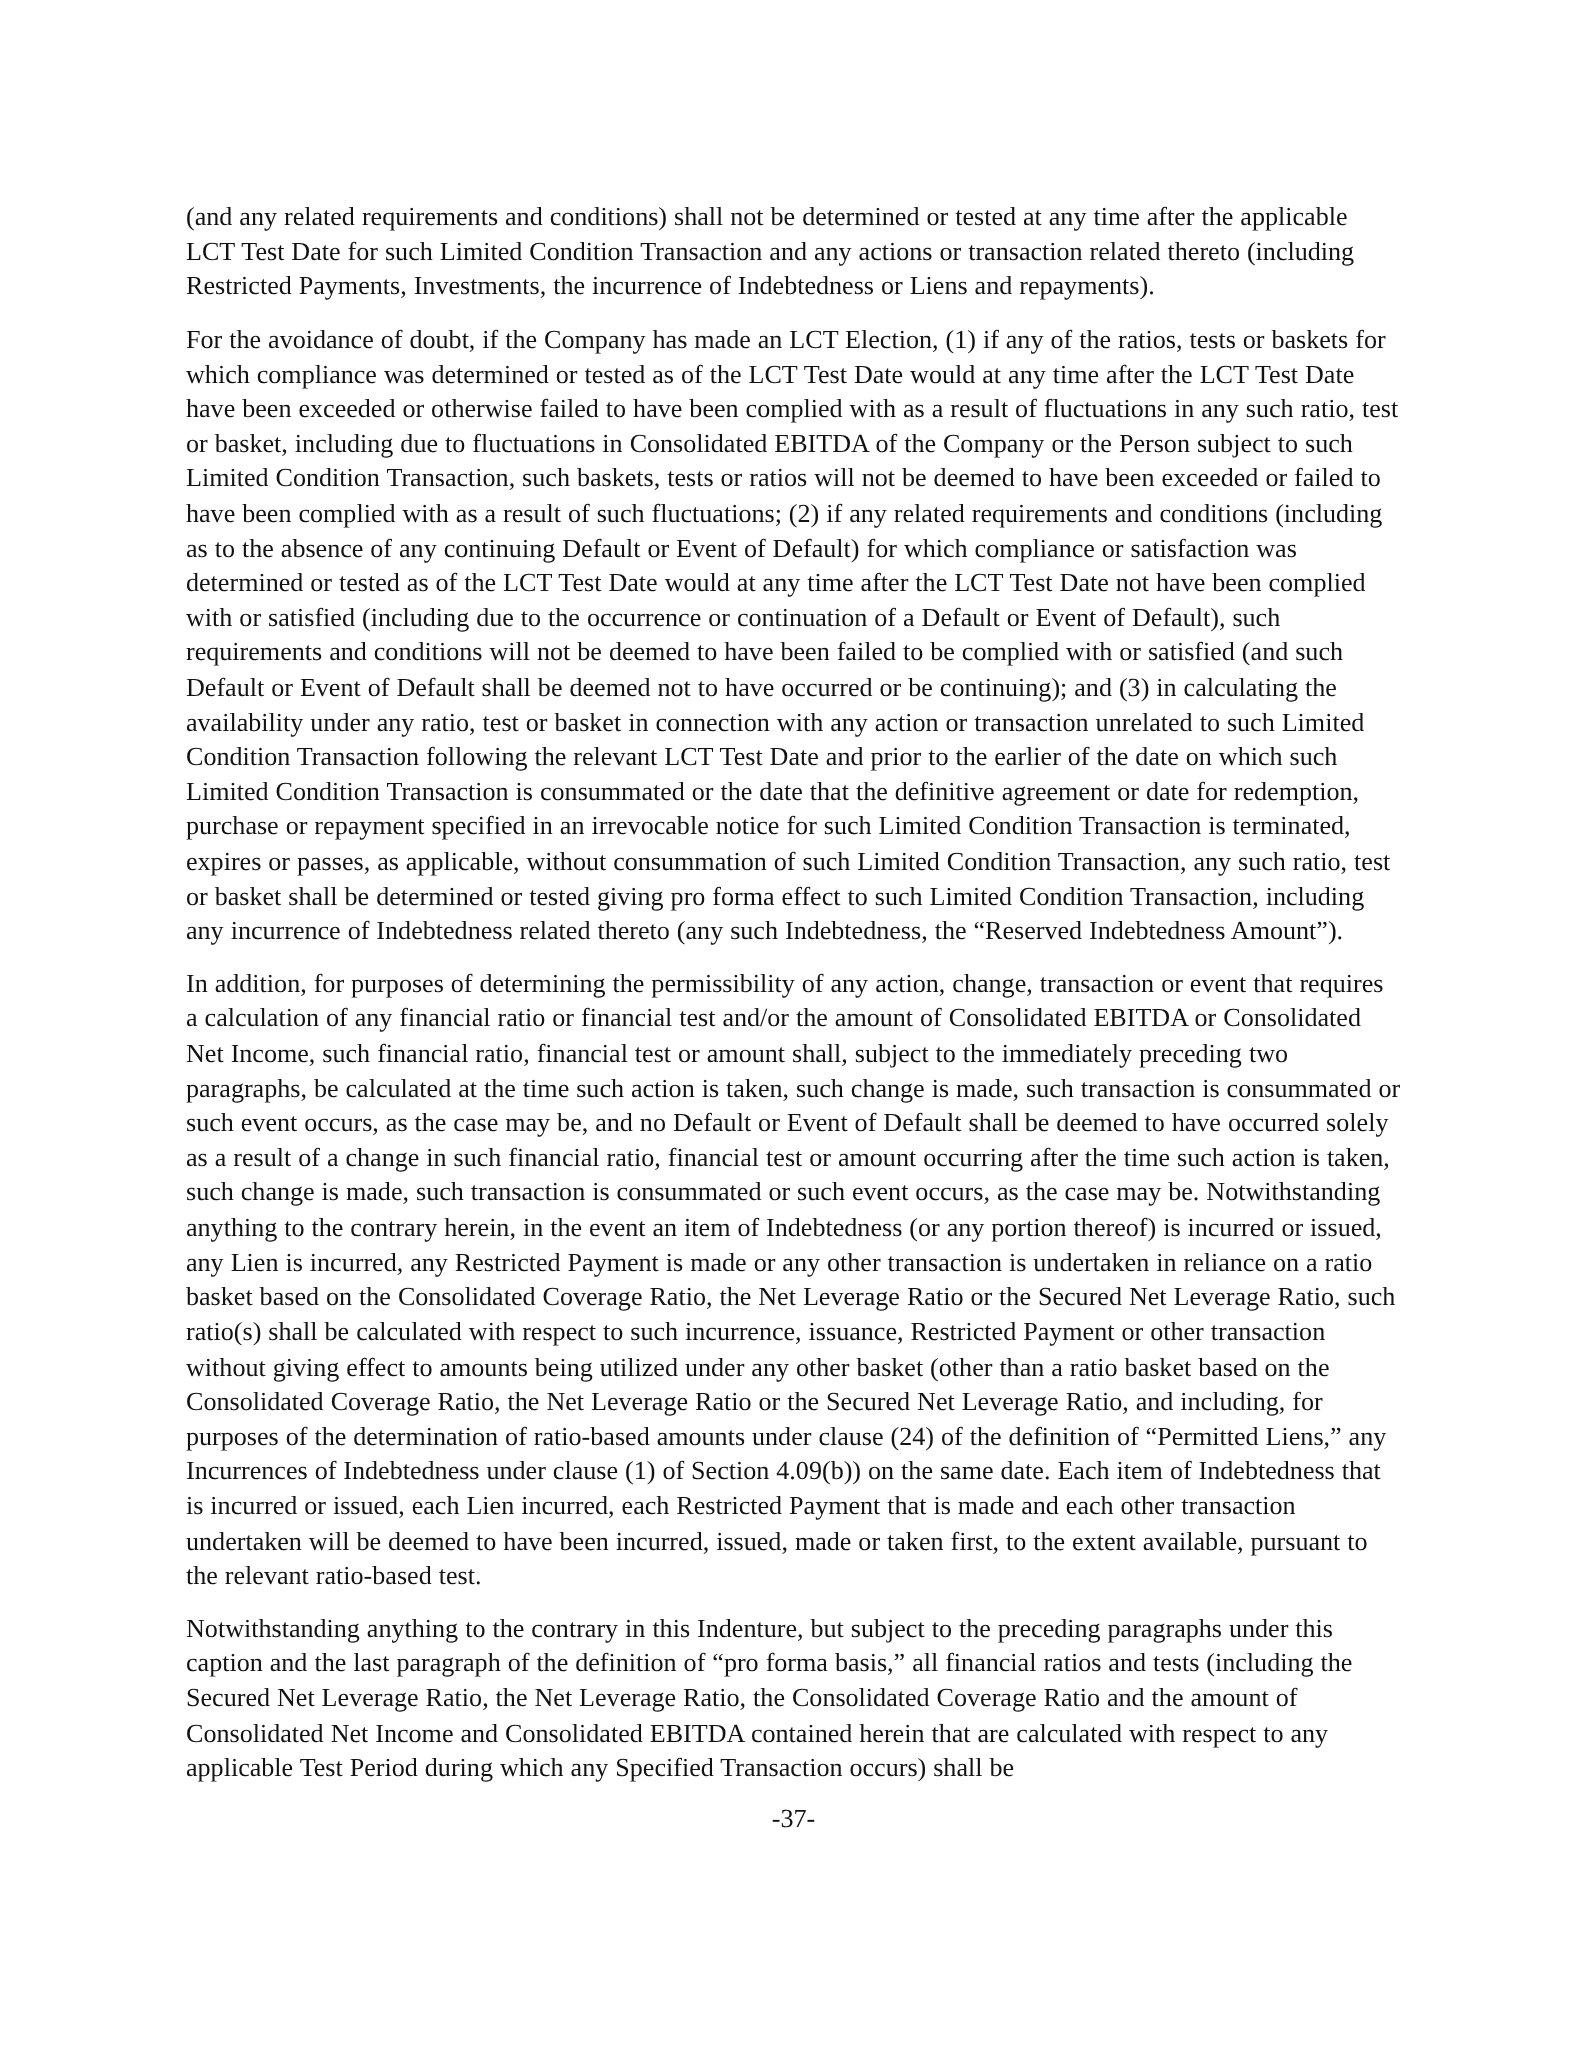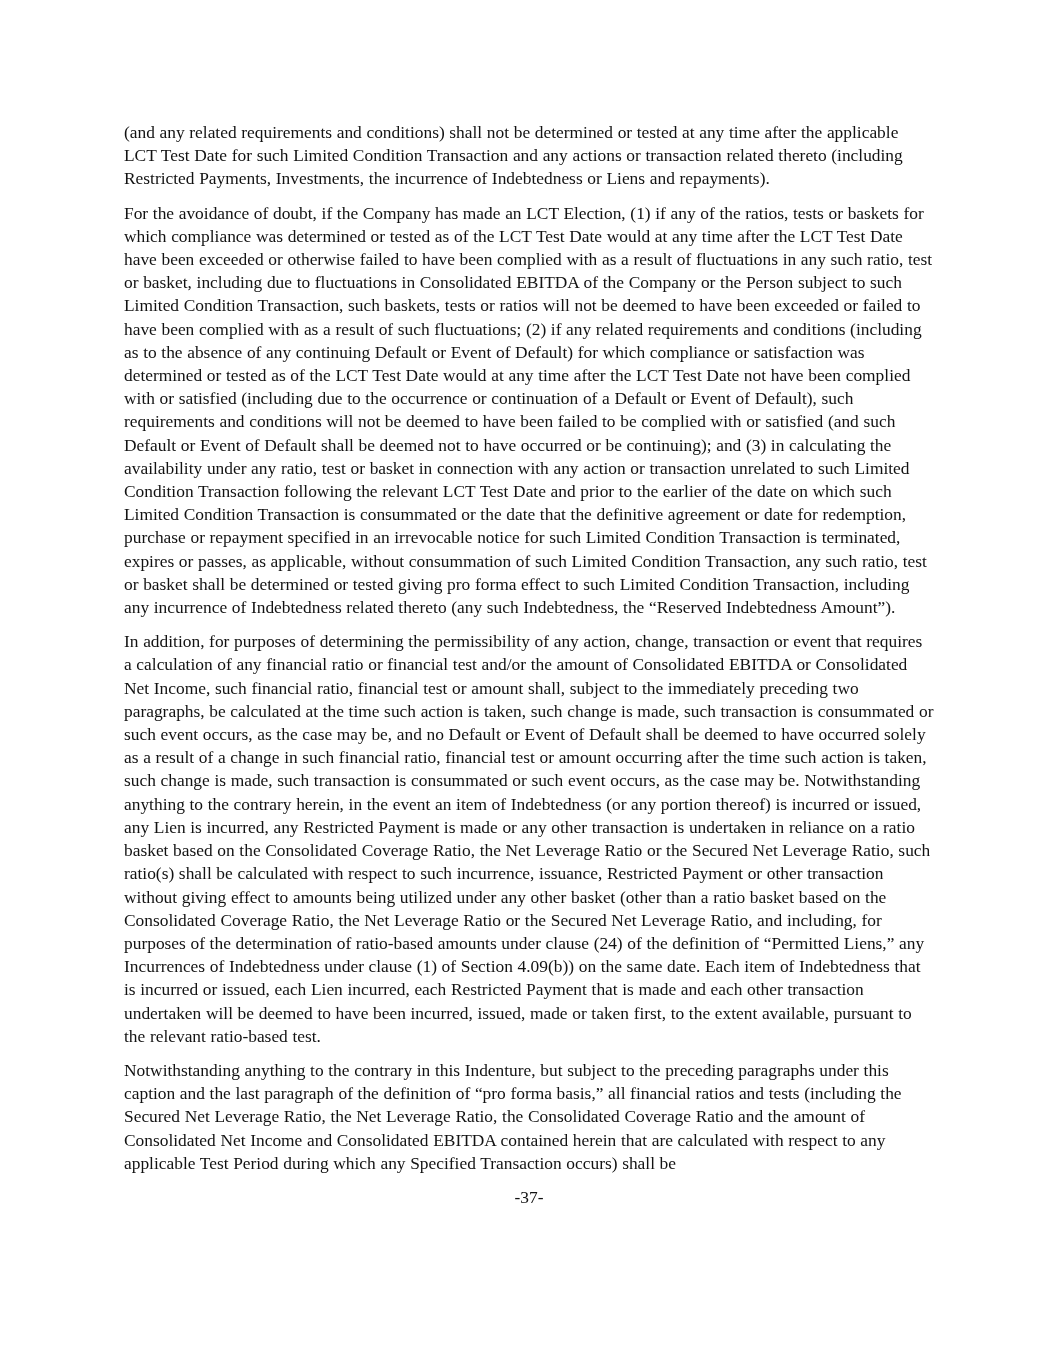--- a/index.html
+++ b/index.html
@@ -15,21 +15,21 @@
   }
   .page {
     box-sizing: border-box;
     width: 1055px;
     height: 1365px;
     padding: 121px 121px 0 124px;
     background: #ffffff;
     overflow: hidden;
   }
   .para {
-    margin: 0 0 11px 0;
+    margin: 12px 0 11px 0;
     font-size: 17.4px;
     line-height: 23.2px;
     text-align: left;
     word-spacing: 0.3px;
   }
   .italic {
   }
   .page-number {
     text-align: center;
     font-size: 17.4px;

